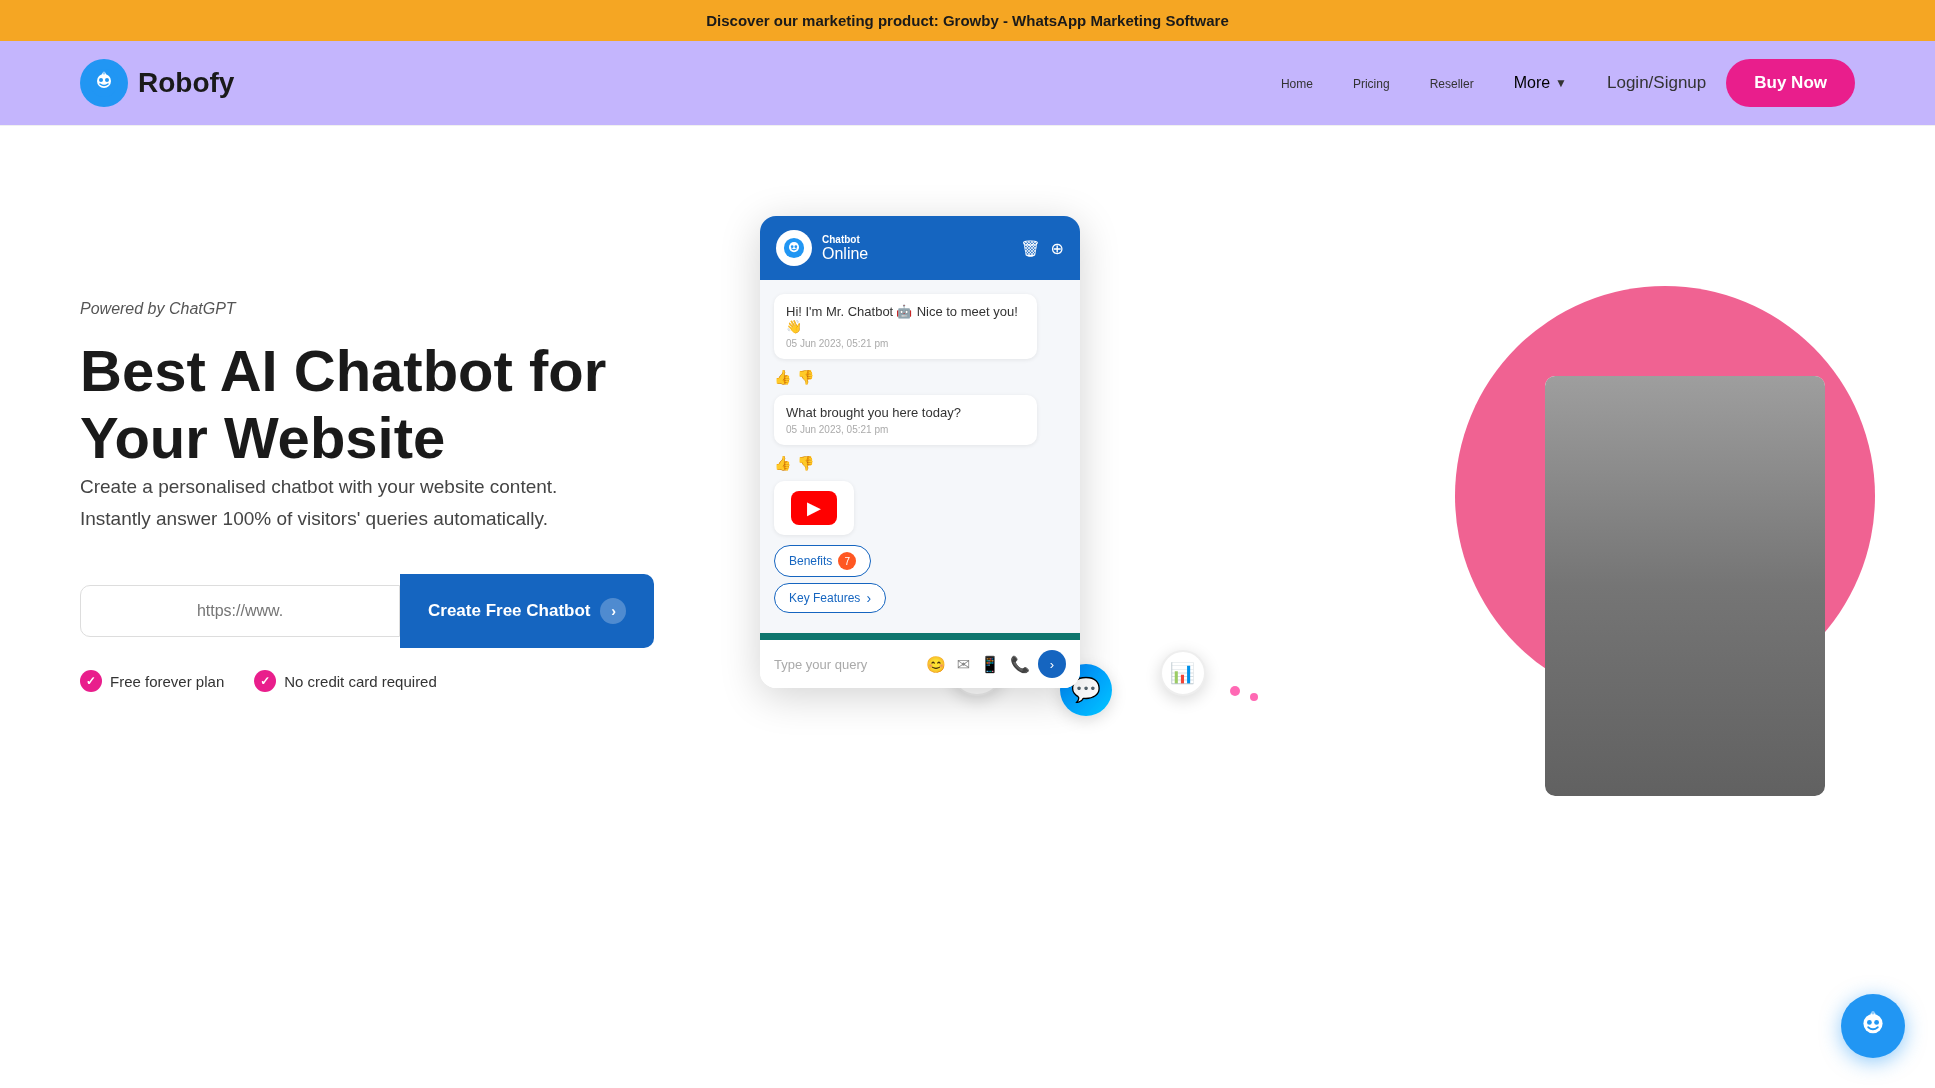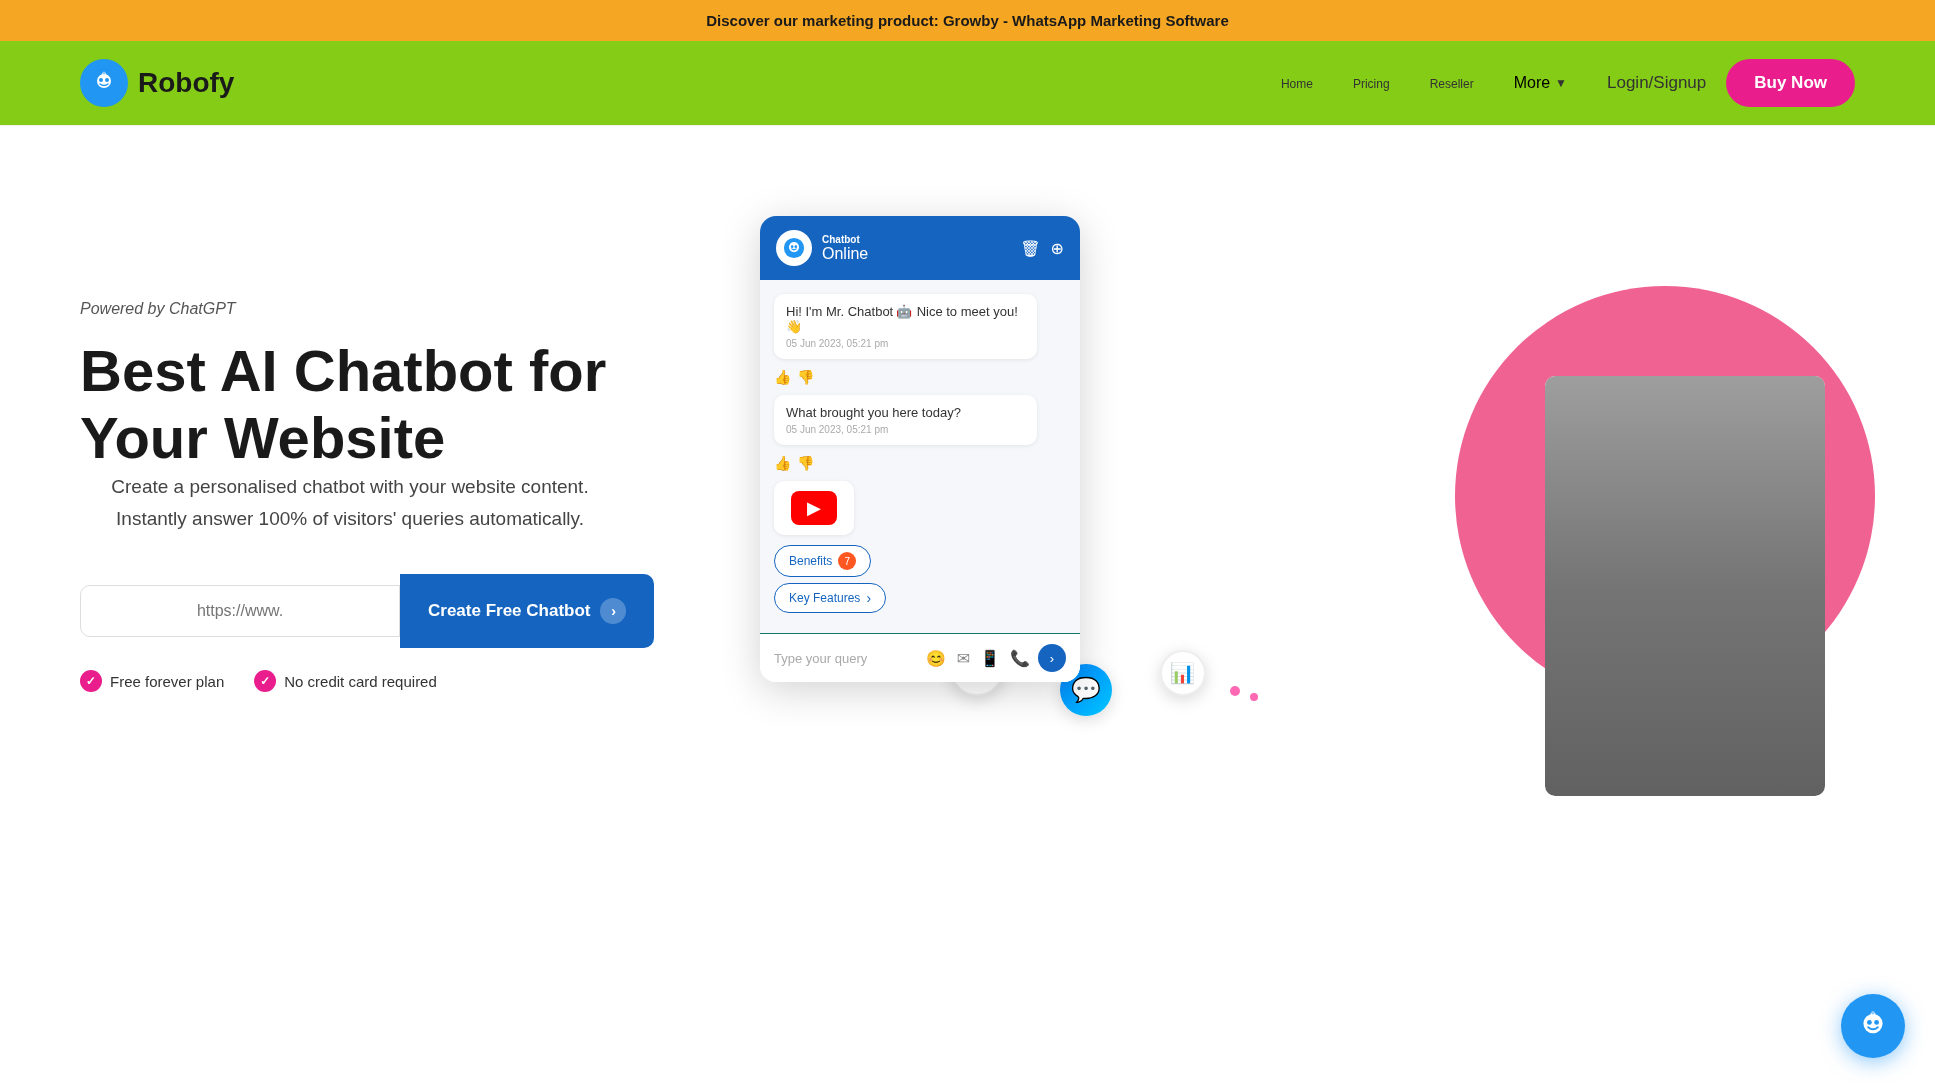--- a/index.html
+++ b/index.html
@@ -14,21 +14,21 @@
       font-size: 15px;
       color: #1a1a1a;
     }
 
     
     nav {
       display: flex;
       align-items: center;
       padding: 18px 80px;
       border-bottom: 1px solid #f0f0f0;
-      background: #84cc16;
+      background: #c4b5fd;
     }
     .logo-area {
       display: flex;
       align-items: center;
       gap: 10px;
       margin-right: auto;
     }
     .logo-icon {
       width: 48px;
       height: 48px;
@@ -106,21 +106,20 @@
       font-weight: 800;
       color: #1a1a1a;
       line-height: 1.15;
     }
     .hero-desc {
       font-size: 19px;
       color: #444;
       line-height: 1.65;
       margin-bottom: 40px;
       max-width: 540px;
-      text-align: center;
     }
     .url-form {
       display: flex;
       align-items: center;
       gap: 0;
       margin-bottom: 22px;
     }
     .url-input {
       flex: 1;
       max-width: 320px;
@@ -318,21 +317,21 @@
       height: 18px;
       font-size: 10px;
       display: flex;
       align-items: center;
       justify-content: center;
     }
 
     .chat-input-area {
       background: #fff;
       padding: 10px 14px;
-      border-top: 1px solid #0f766e;
+      border-top: 7px solid #0f766e;
       display: flex;
       align-items: center;
       gap: 8px;
     }
     .chat-input-placeholder {
       flex: 1;
       color: #aaa;
       font-size: 13px;
     }
     .chat-send-btn {

